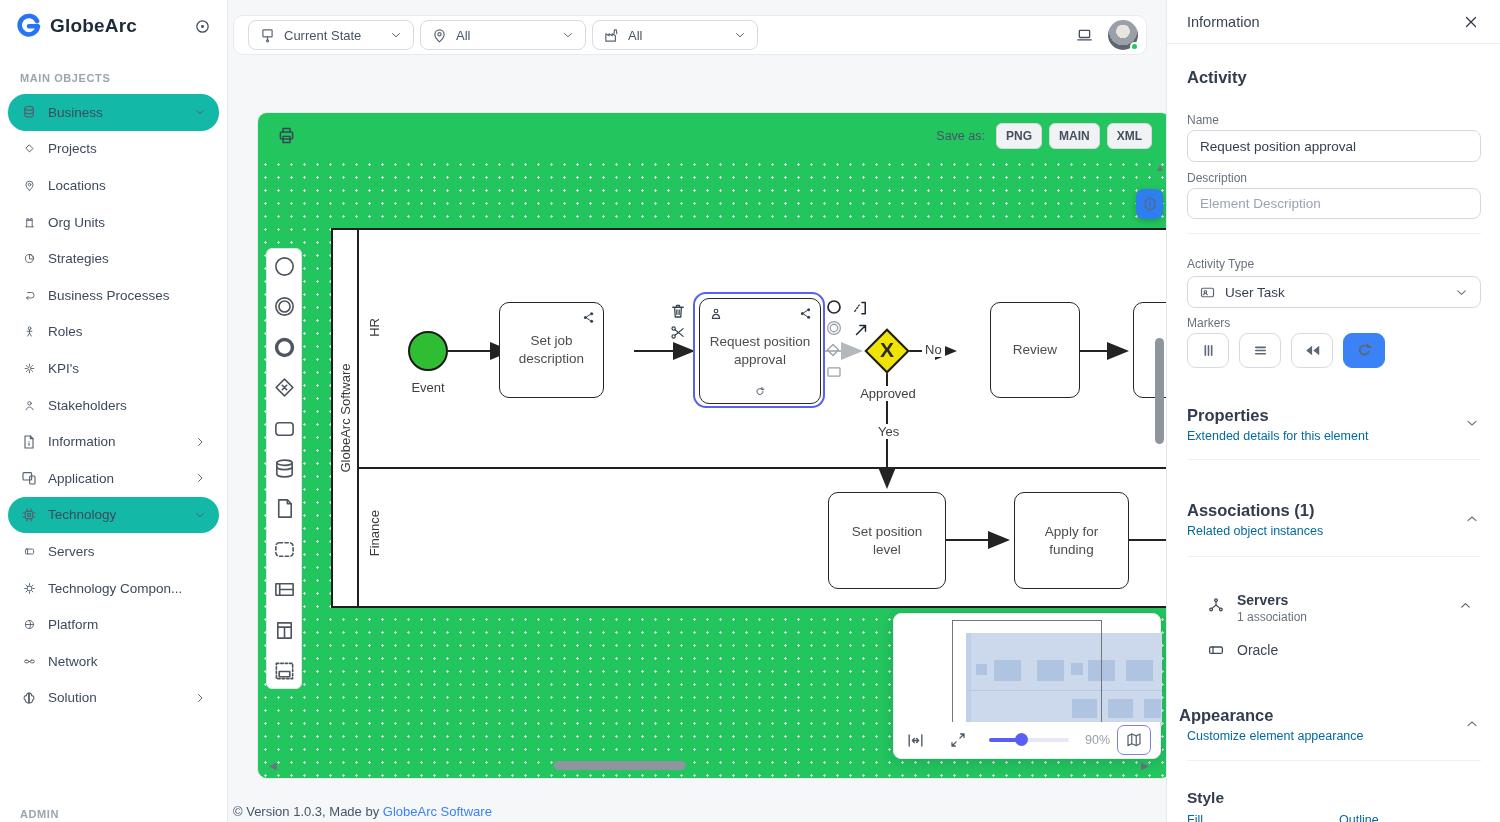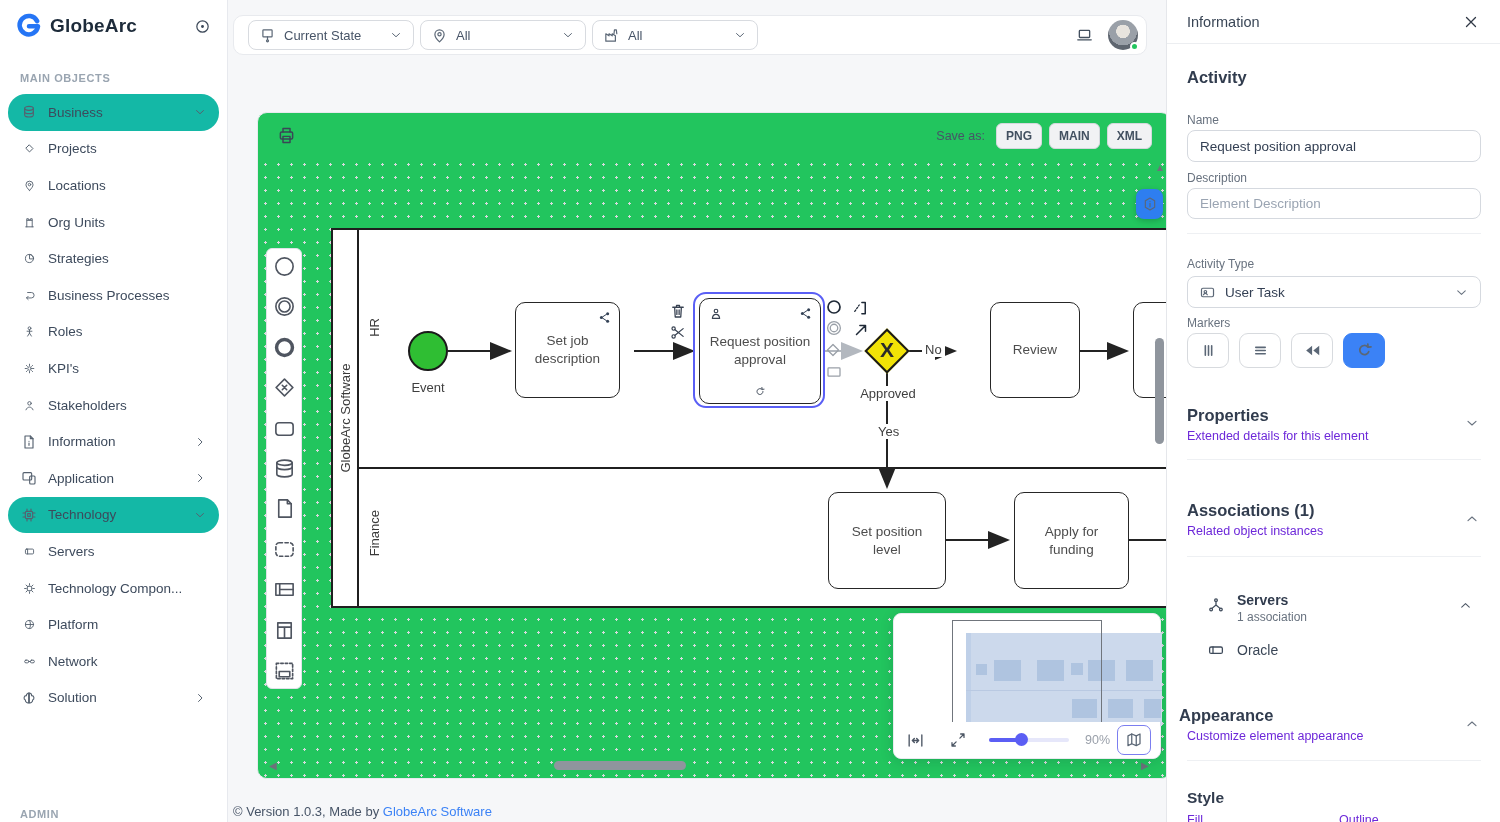--- a/index.html
+++ b/index.html
@@ -87,21 +87,21 @@
   .p-heading{font-size:16.5px;font-weight:bold;color:#313c4e;}
   .p-label{font-size:12px;color:#68727f;}
   .p-input{position:absolute;left:20px;width:294px;height:32px;border:1px solid #d5d9df;border-radius:8px;font-size:13.5px;color:#344054;padding:0 12px;background:#fff;}
   .p-input::placeholder{color:#9aa4b2;}
   .p-divider{position:absolute;left:20px;width:294px;height:1px;background:#eef0f3;}
   .p-select{position:absolute;left:20px;width:294px;height:32px;border:1px solid #d5d9df;border-radius:8px;display:flex;align-items:center;padding:0 11px;cursor:pointer;}
   .p-select .sval{font-size:13.5px;color:#344054;margin-left:9px;flex:1;}
   .mk-btn{width:42px;height:35px;border:1px solid #d7dade;border-radius:9px;background:#fff;display:flex;align-items:center;justify-content:center;color:#3e4a5a;cursor:pointer;margin-right:10px;}
   .mk-btn.active{background:#3b82f6;border-color:#3b82f6;color:#fff;}
   .sect-chev{position:absolute;right:20px;color:#68727f;cursor:pointer;}
-  .p-sub{font-size:12.5px;color:#6d28d9;}
+  .p-sub{font-size:12.5px;color:#0369a1;}
 </style>
 </head>
 <body>
 
 <div class="page">
 
   <div class="sidebar">
     <div class="logo-row">
       <span class="ic">
           <svg viewBox="0 0 24 24" width="26" height="26" fill="none" stroke="currentColor" stroke-width="1.7" stroke-linecap="round" stroke-linejoin="round">
@@ -406,21 +406,21 @@
         <line x1="650" y1="193" x2="695" y2="193" stroke="#232323" stroke-width="2" marker-end="url(#mB)"></line>
         <line x1="809" y1="193" x2="867" y2="193" stroke="#232323" stroke-width="2" marker-end="url(#mB)"></line>
         <line x1="628" y1="215" x2="628" y2="328" stroke="#232323" stroke-width="2" marker-end="url(#mB)"></line>
         <line x1="687" y1="382" x2="748" y2="382" stroke="#232323" stroke-width="2" marker-end="url(#mB)"></line>
         <line x1="870" y1="382" x2="912" y2="382" stroke="#232323" stroke-width="2"></line>
       </svg>
 
       <div class="startev"></div>
       <div class="dlabel" style="left:144px;top:222px;width:50px;">Event</div>
 
-      <div class="task" style="left:256px;top:144px;width:105px;height:96px;">
+      <div class="task" style="left:240px;top:144px;width:105px;height:96px;">
         <span class="ic abs" style="right:7px;top:7px;color:#334155;">
             <svg viewBox="0 0 24 24" width="15" height="15" fill="none" stroke="currentColor" stroke-width="1.7" stroke-linecap="round" stroke-linejoin="round">
               <circle cx="17" cy="6" r="2.4" fill="currentColor" stroke="none"></circle>
               <circle cx="7" cy="12" r="2.4" fill="currentColor" stroke="none"></circle>
               <circle cx="17" cy="18" r="2.4" fill="currentColor" stroke="none"></circle>
               <path d="M9 11l6-4M9 13l6 4" stroke-width="1.6"></path>
             </svg>
           </span>
         <span>Set job description</span>
       </div>

